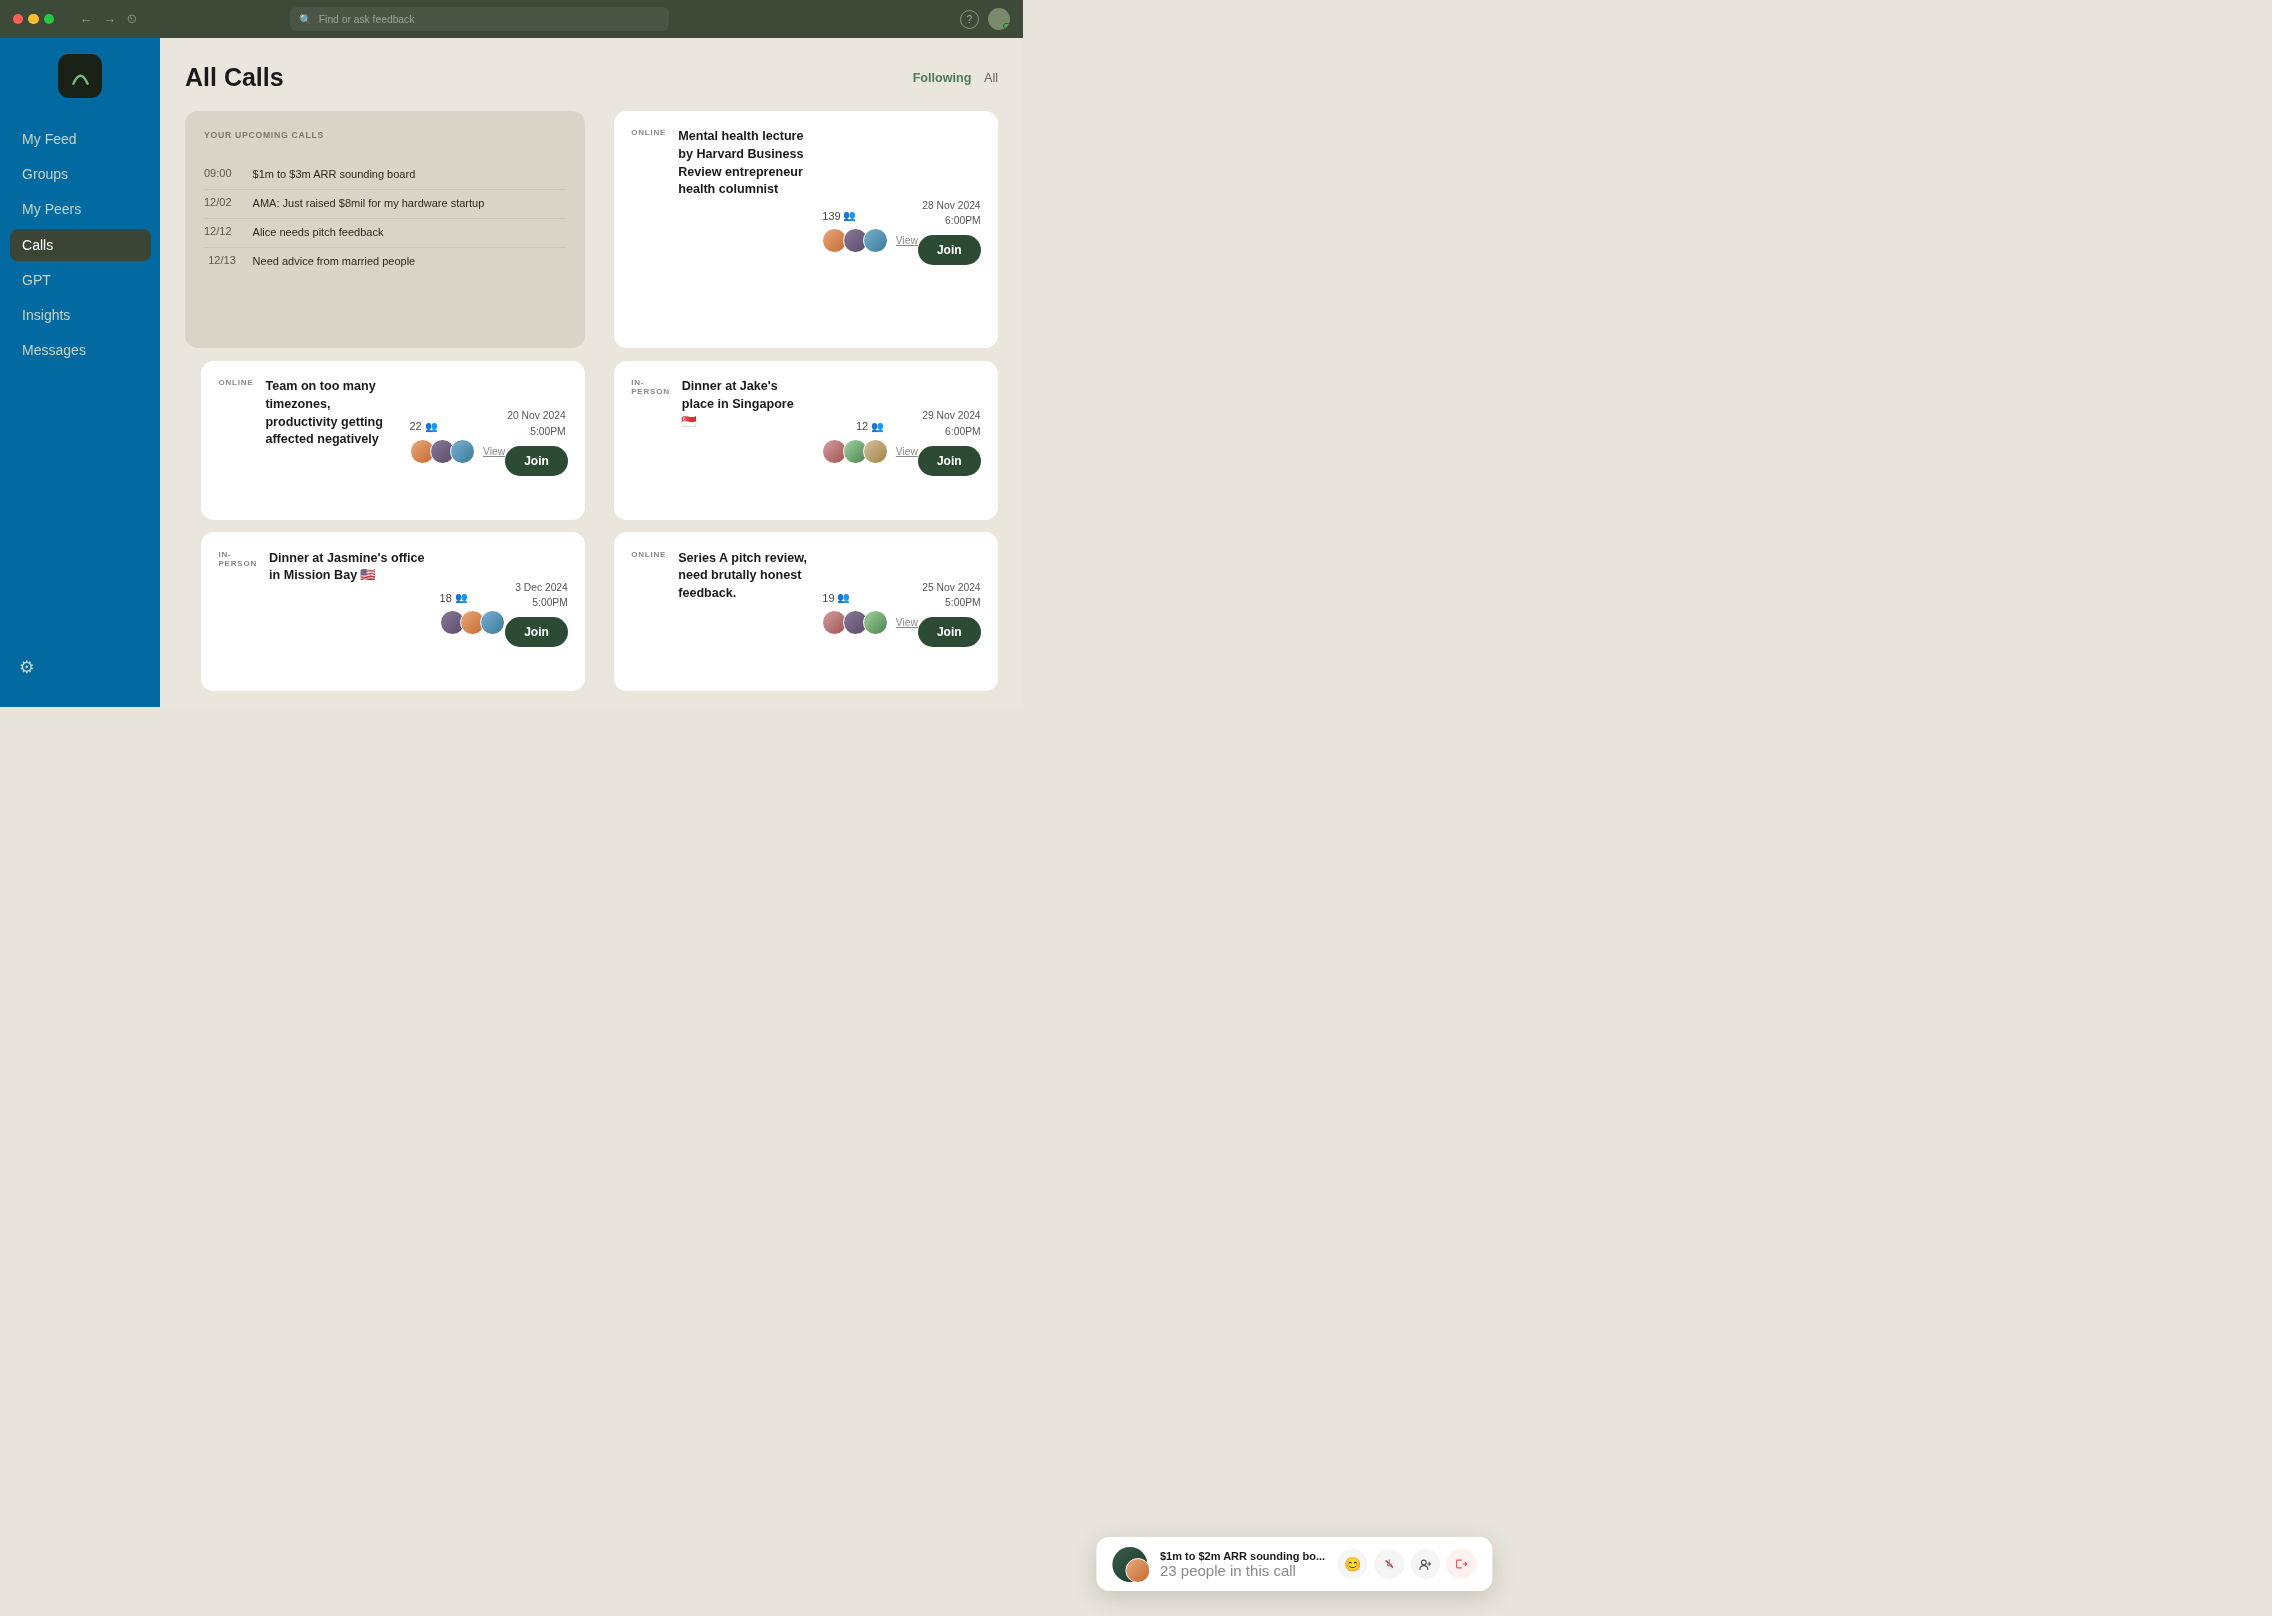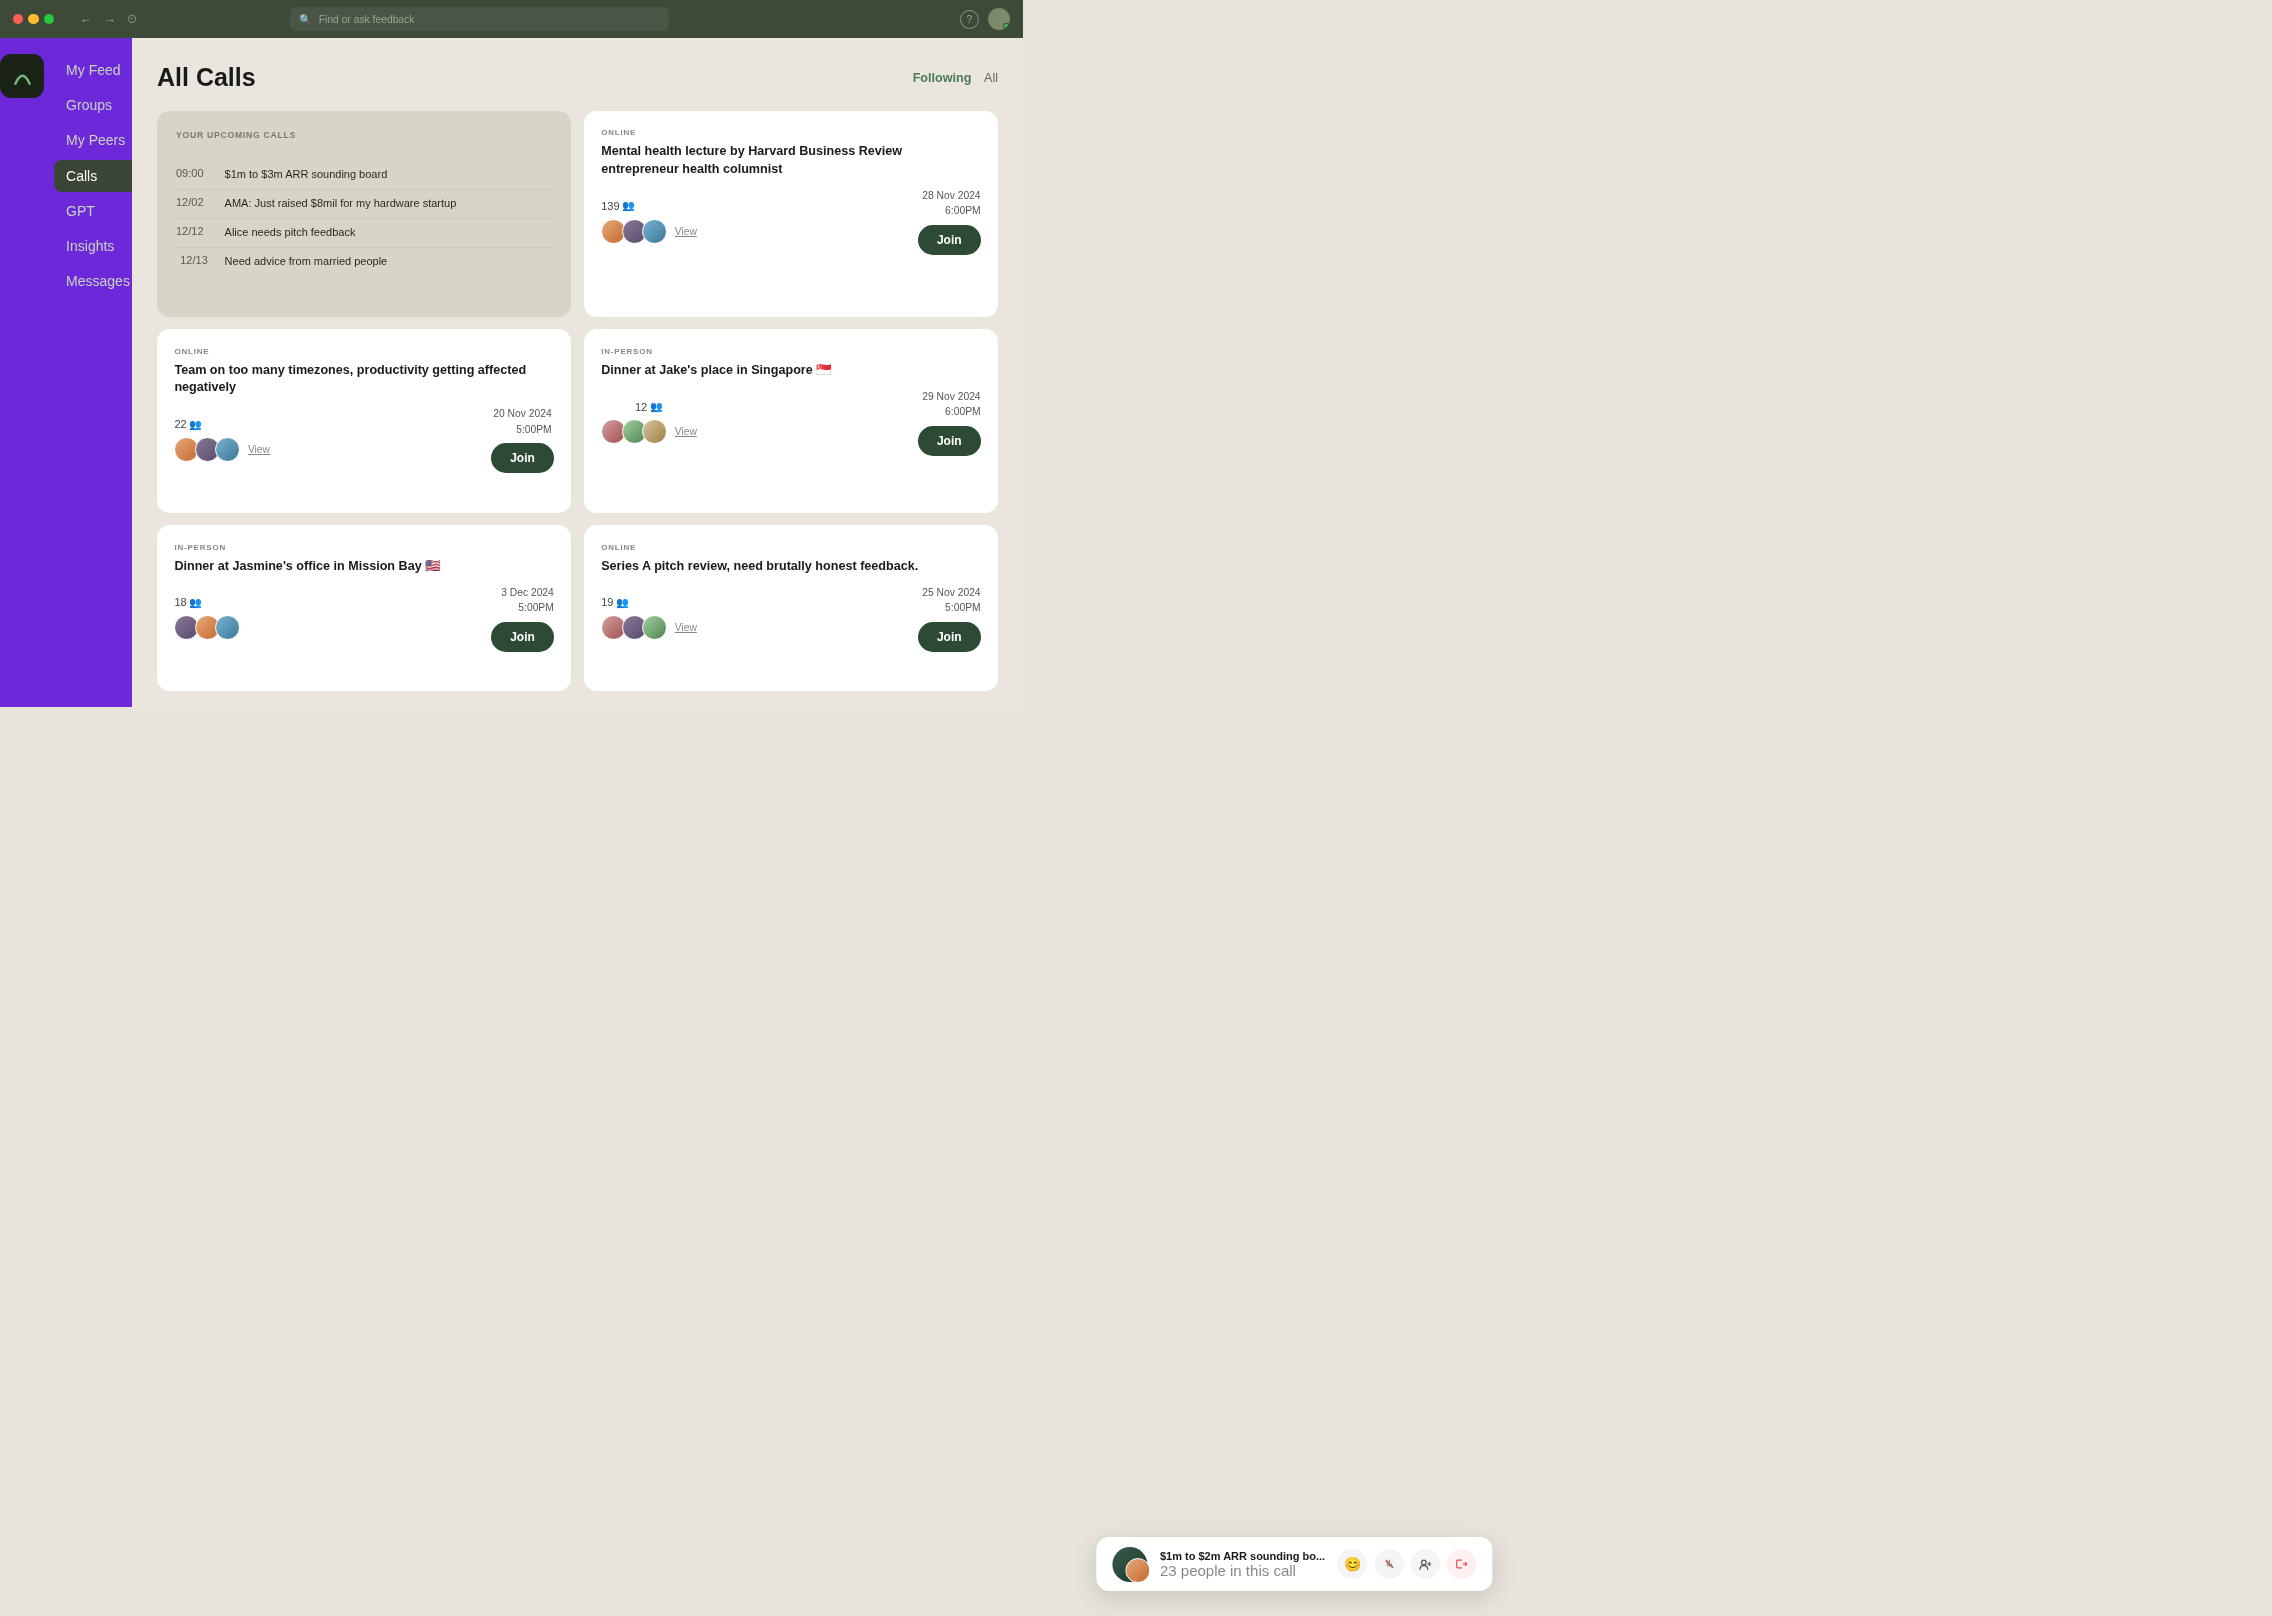--- a/index.html
+++ b/index.html
@@ -102,24 +102,24 @@
 
     
     .app-body {
       display: flex;
       flex: 1;
       overflow: hidden;
     }
 
     
     .sidebar {
-      width: 132px;
-      background: #6d28d9;
-      display: flex;
-      flex-direction: row;
+      width: 160px;
+      background: #0369a1;
+      display: flex;
+      flex-direction: column;
       padding: 16px 0;
       flex-shrink: 0;
     }
 
     .logo-area {
       display: flex;
       justify-content: center;
       margin-bottom: 25px;
     }
     .logo-box {
@@ -245,22 +245,23 @@
       color: #2a2a1a;
       line-height: 1.4;
     }
 
     
     .call-card {
       background: #ffffff;
       border-radius: 12.6px;
       padding: 17.4px;
       display: flex;
-      flex-direction: column;
-      gap: 6px;
+      flex-direction: row;
+      gap: 12px;
+      margin-left: 16px;
     }
     .call-type {
       font-size: 8px;
       font-weight: 700;
       letter-spacing: 0.1em;
       text-transform: uppercase;
       color: #888;
     }
     .call-title {
       font-size: 12.6px;

